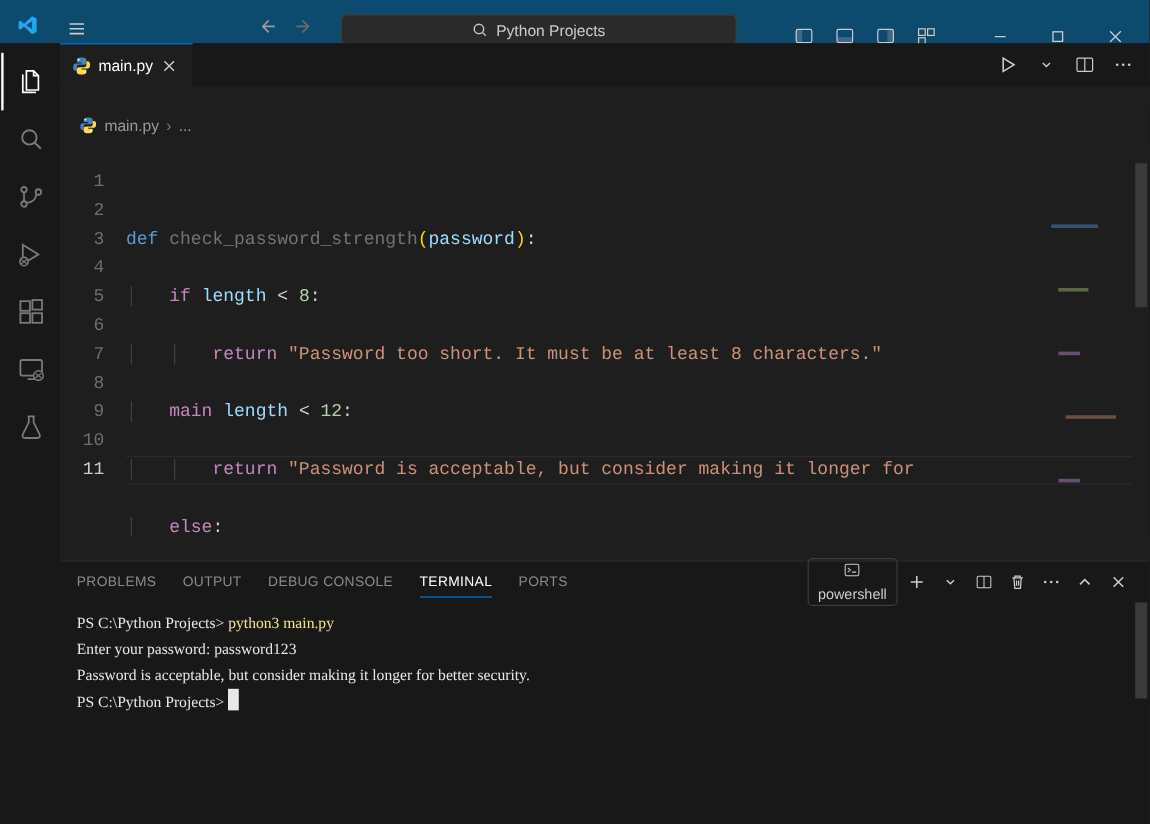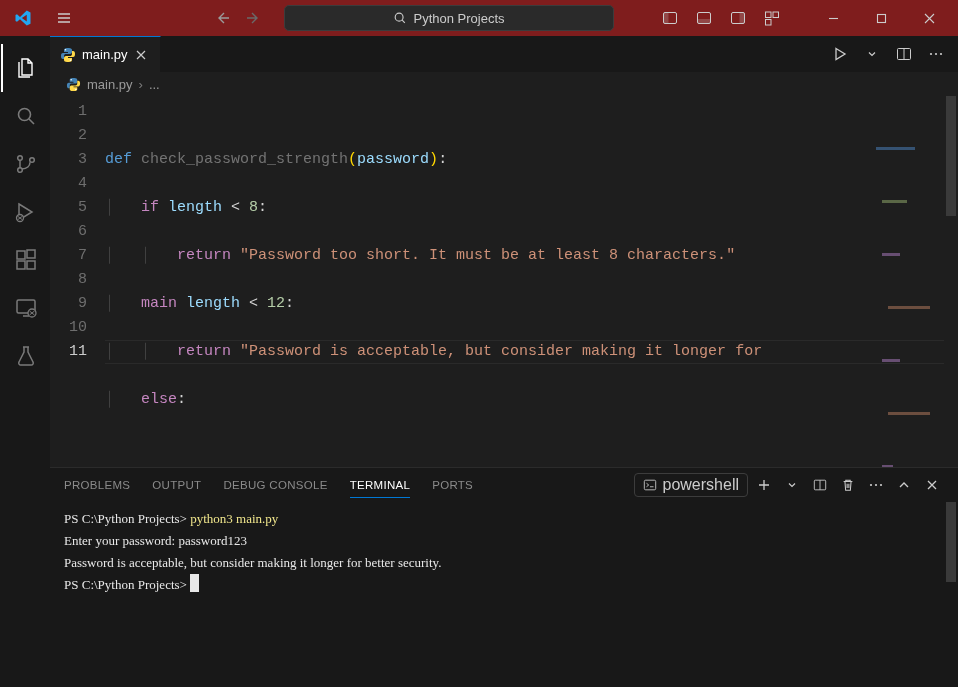--- a/index.html
+++ b/index.html
@@ -5,23 +5,23 @@
 * { margin: 0; padding: 0; box-sizing: border-box; }
 body {
   width: 958px; height: 687px;
   background: #1e1e1e;
   font-family: "Segoe UI", "Helvetica Neue", Arial, sans-serif;
   color: #cccccc;
   overflow: hidden;
   display: flex; flex-direction: column;
 }
 .title-bar {
-  height: 36px; background: #7f1d1d;
-  display: flex; align-items: center;
-  padding: 0 6px;
+  height: 36px; background: #0c4a6e;
+  display: flex; align-items: flex-start;
+  padding: 12px 6px;
   gap: 8px;
 }
 .vscode-logo { width: 18px; height: 18px; margin: 0 8px; }
 .menu-icon { color: #cccccc; cursor: pointer; padding: 4px 8px; }
 .nav-arrows { display: flex; gap: 4px; margin-left: 120px; }
 .nav-arrow { color: #808080; font-size: 16px; padding: 2px 6px; cursor: pointer; }
 .search-bar {
   flex: 0 0 330px; height: 26px;
   background: #2a2a2a; border: 1px solid #3c3c3c; border-radius: 5px;
   display: flex; align-items: center; justify-content: center;
@@ -42,21 +42,21 @@
 }
 .activity-item {
   width: 48px; height: 48px;
   display: flex; align-items: center; justify-content: center;
   color: #7a7a7a; cursor: pointer;
   border-left: 2px solid transparent;
 }
 .activity-item.active { color: #ffffff; border-left-color: #ffffff; }
 .activity-item svg { width: 24px; height: 24px; }
 
-.editor-area { flex: 1; display: flex; flex-direction: column; min-width: 0; }
+.editor-area { flex: 1; display: flex; flex-direction: column; min-width: 0; gap: 20px; }
 
 .tab-bar {
   height: 36px; background: #181818;
   display: flex; align-items: stretch;
 }
 .tab {
   background: #1e1e1e;
   display: flex; align-items: center;
   padding: 0 10px; gap: 6px;
   border-top: 1px solid #0078d4;
@@ -112,21 +112,21 @@
 }
 .panel-tabs {
   height: 34px; display: flex; align-items: center;
   padding: 0 14px; gap: 22px;
   font-size: 11.5px; color: #8a8a8a;
 }
 .panel-tab { cursor: pointer; padding: 6px 0; letter-spacing: 0.3px; }
 .panel-tab.active { color: #ffffff; border-bottom: 1px solid #0078d4; }
 .panel-actions { margin-left: auto; display: flex; align-items: center; gap: 4px; color: #cccccc; }
 .pa-btn { width: 24px; height: 24px; display:flex;align-items:center;justify-content:center; cursor:pointer; }
-.shell-select { display:flex; align-items:center; gap:6px; border:1px solid #3c3c3c; border-radius:4px; padding: 2px 8px; font-size: 16px; cursor:pointer; }
+.shell-select { display:flex; align-items:center; gap:6px; border:1px solid #3c3c3c; border-radius:4px; padding: 2px 8px; font-size: 12px; cursor:pointer;flex-direction:column; }
 
 .terminal {
   flex: 1; padding: 6px 14px;
   font-family: Liberation Serif, serif;
   font-size: 13px; line-height: 22px;
   color: #e8e8e8;
   position: relative;
 }
 .term-yellow { color: #f0e68c; }
 .term-cursor { display:inline-block; width: 9px; height: 18px; background:#e8e8e8; vertical-align: text-bottom; }

